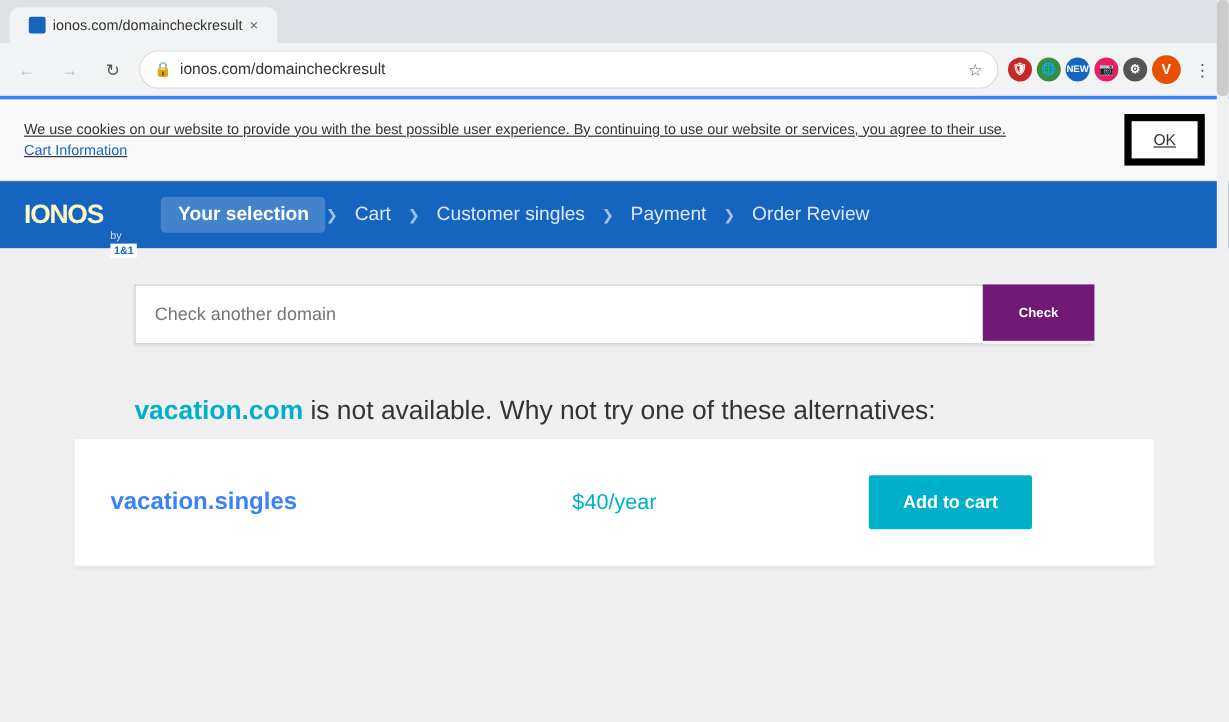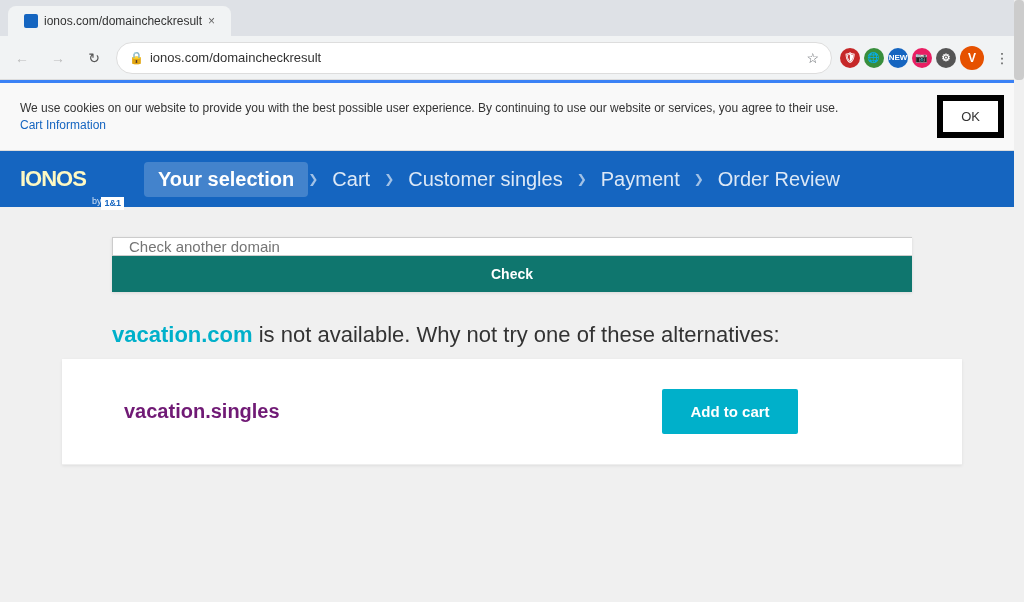--- a/index.html
+++ b/index.html
@@ -100,21 +100,21 @@
       font-size: 12px; font-weight: bold;
       display: flex; align-items: center; justify-content: center;
     }
 
     
     .cookie-banner {
       background: #f9f9f9;
       border-bottom: 1px solid #ddd;
       padding: 12px 20px;
       display: flex; align-items: center; justify-content: space-between;
-      font-size: 12px; color: #333;
+      font-size: 12px; color: #333; text-decoration: underline;
     }
     .cookie-text { flex: 1; line-height: 1.4; }
     .cookie-text a { color: #1565c0; text-decoration: none; }
     .cookie-ok {
       border: 6px solid #000000;
       background: white;
       padding: 8px 18px;
       font-size: 13px;
       cursor: pointer;
       color: #333;
@@ -137,39 +137,39 @@
     .ionos-text {
       color: #fef9c3;
       font-size: 22px;
       font-weight: 900;
       letter-spacing: -1px;
       font-family: Arial, sans-serif;
     }
     .ionos-by {
       font-size: 9px;
       color: rgba(255,255,255,0.8);
-      display: flex; flex-direction: row;
+      display: flex; flex-direction: column;
       line-height: 1.2;
       margin-top: 48px;
     }
     .by-box {
       background: white;
       color: #1565c0;
       font-size: 9px;
       font-weight: bold;
       padding: 1px 3px;
       margin-top: 1px;
       text-align: center;
     }
     .nav-steps {
       display: flex; align-items: center; gap: 0;
     }
     .nav-step {
       color: rgba(255,255,255,0.85);
-      font-size: 20px;
+      font-size: 16px;
       padding: 6px 14px;
       display: flex; align-items: flex-start; gap: 8px;
       cursor: pointer;
     }
     .nav-step.active {
       background: rgba(255,255,255,0.2);
       border-radius: 4px;
       color: white;
       font-weight: 600;
     }
@@ -180,45 +180,44 @@
 
     
     .main-content {
       background: #f0f0f0;
       padding: 30px 20px;
     }
 
     
     .search-container {
       max-width: 800px;
-      margin: 0 auto 28px;
+      margin: 0 auto 40px;
       display: flex;
       box-shadow: 0 1px 3px rgba(0,0,0,0.1);
-      flex-direction: column;
     }
     .domain-input {
       flex: 1;
       height: 50px;
       border: 1px solid #ccc;
       border-right: none;
       padding: 0 16px;
       font-size: 15px;
       color: #999;
       background: white;
       outline: none;
     }
     .check-btn {
-      background: #0f766e;
+      background: #701a75;
       color: white;
       border: none;
       padding: 0 30px;
-      font-size: 14px;
+      font-size: 11px;
       font-weight: 600;
       cursor: pointer;
-      height: 36px;
+      height: 47px;
     }
 
     
     .availability-msg {
       max-width: 800px;
       margin: 0 auto 8px;
       font-size: 22px;
       font-weight: 400;
       color: #333;
       line-height: 1.4;
@@ -239,22 +238,21 @@
     .domain-row {
       display: flex;
       align-items: center;
       padding: 30px 30px;
       border-bottom: 1px solid #eee;
     }
     .domain-name-cell {
       flex: 1;
       font-size: 20px;
       font-weight: 700;
-      color: #701a75;
-      margin-left: 32px;
+      color: #3b82f6;
     }
     .domain-price-cell {
       flex: 1;
       text-align: center;
       font-size: 18px;
       color: #00b0ca;
       font-weight: 400;
     }
     .domain-action-cell {
       flex: 1;
@@ -381,20 +379,21 @@
     <button class="check-btn">Check</button>
   </div>
 
   <div class="availability-msg">
     <span class="domain-name">vacation.com</span><span> is not available. Why not try one of these alternatives:</span>
   </div>
 
   <div class="domain-card">
     <div class="domain-row">
       <div class="domain-name-cell">vacation.singles</div>
+      <div class="domain-price-cell">$40/year</div>
       <div class="domain-action-cell">
         <button class="add-to-cart-btn">Add to cart</button>
       </div>
     </div>
   </div>
 
 </div>
 
 <div class="scrollbar-track">
   <div class="scrollbar-thumb"></div>

